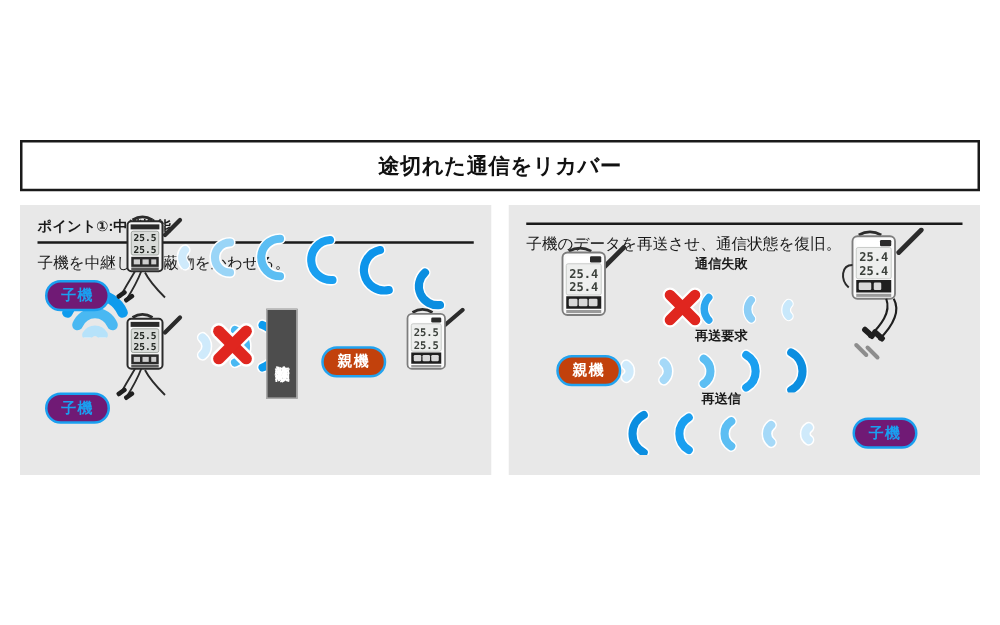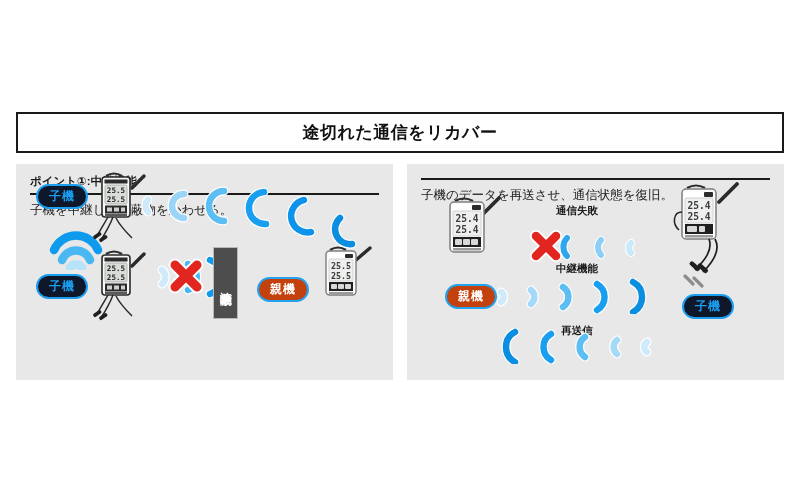--- a/index.html
+++ b/index.html
@@ -89,23 +89,24 @@
     justify-content: center;
     font-size: 12px;
     font-weight: bold;
     border-radius: 14px;
     box-sizing: border-box;
     width: 52px;
     height: 25px;
     letter-spacing: 1px;
   }
   .badge-outline {
-    background: #0f172a;
+    background: #701a75;
     border: 2.2px solid #1a9ff0;
     color: #1a9ff0;
+    margin-top: 40px;
   }
   .badge-solid {
     background: #c2410c;
     border: 2.2px solid #22a3ef;
     color: #ffffff;
   }
 
   
   .obstacle {
     position: absolute;
@@ -315,40 +316,40 @@
       <g stroke="#ffffff" stroke-width="12" stroke-linecap="round">
         <line x1="8" y1="8" x2="28" y2="28"></line>
         <line x1="28" y1="8" x2="8" y2="28"></line>
       </g>
       <g stroke="#e0261f" stroke-width="8.5" stroke-linecap="round">
         <line x1="8" y1="8" x2="28" y2="28"></line>
         <line x1="28" y1="8" x2="8" y2="28"></line>
       </g>
     </svg>
 
-    <div class="flow-label" style="left:130px; top:98px; width:80px;">中継機能</div>
+    <div class="flow-label" style="left:130px; top:98px; width:80px;">再送要求</div>
 
     <svg class="arc" style="left:86px; top:114px;" width="170" height="36" viewBox="0 0 170 36">
       <g stroke="#ffffff" stroke-width="9" fill="none" stroke-linecap="round">
         <path d="M8 14 A 6 6 0 0 1 8 24"></path>
         <path d="M38 12 A 9 9 0 0 1 38 26"></path>
         <path d="M70 9 A 12 12 0 0 1 70 29"></path>
         <path d="M104 6 A 15 15 0 0 1 104 32"></path>
         <path d="M140 4 A 17 17 0 0 1 140 34"></path>
       </g>
       <g stroke-width="6.5" fill="none" stroke-linecap="round">
         <path d="M8 14 A 6 6 0 0 1 8 24" stroke="#cfeafb"></path>
         <path d="M38 12 A 9 9 0 0 1 38 26" stroke="#a5d9f8"></path>
         <path d="M70 9 A 12 12 0 0 1 70 29" stroke="#5cbef3"></path>
         <path d="M104 6 A 15 15 0 0 1 104 32" stroke="#1a9ff0"></path>
         <path d="M140 4 A 17 17 0 0 1 140 34" stroke="#0b8ee0"></path>
       </g>
     </svg>
 
-    <div class="flow-label" style="left:130px; top:160px; width:80px;">再送信</div>
+    <div class="flow-label" style="left:130px; top:148px; width:80px;">再送信</div>
 
     <svg class="arc" style="left:86px; top:164px;" width="170" height="36" viewBox="0 0 170 36">
       <g stroke="#ffffff" stroke-width="9" fill="none" stroke-linecap="round">
         <path d="M22 4 A 17 17 0 0 0 22 34"></path>
         <path d="M58 6 A 15 15 0 0 0 58 32"></path>
         <path d="M92 9 A 12 12 0 0 0 92 29"></path>
         <path d="M124 12 A 9 9 0 0 0 124 26"></path>
         <path d="M154 14 A 6 6 0 0 0 154 24"></path>
       </g>
       <g stroke-width="6.5" fill="none" stroke-linecap="round">

